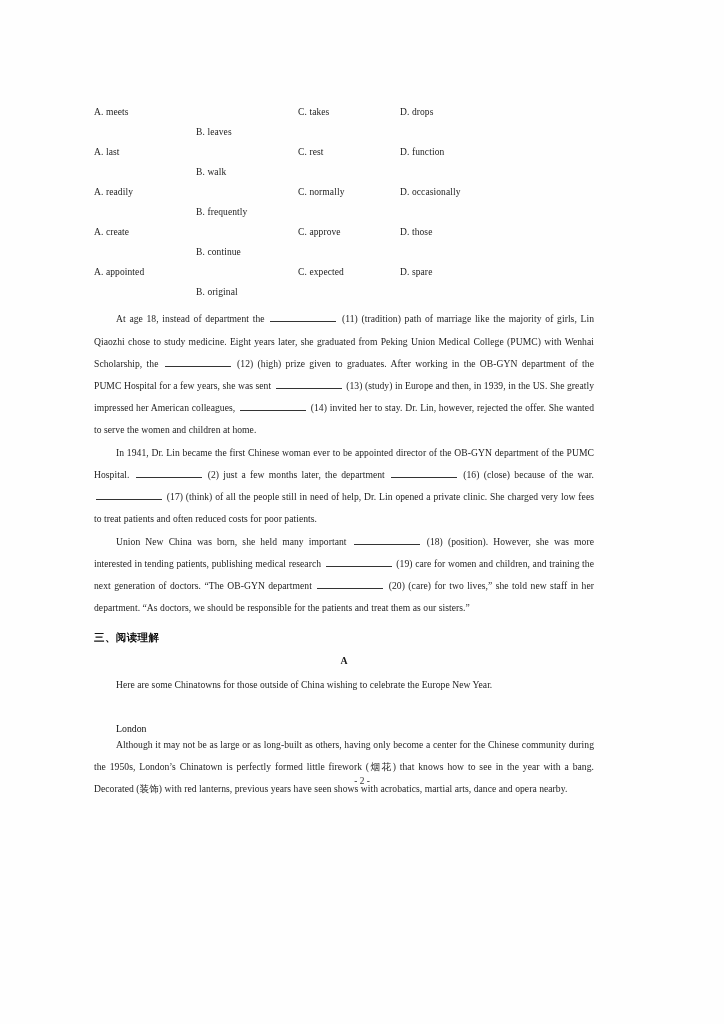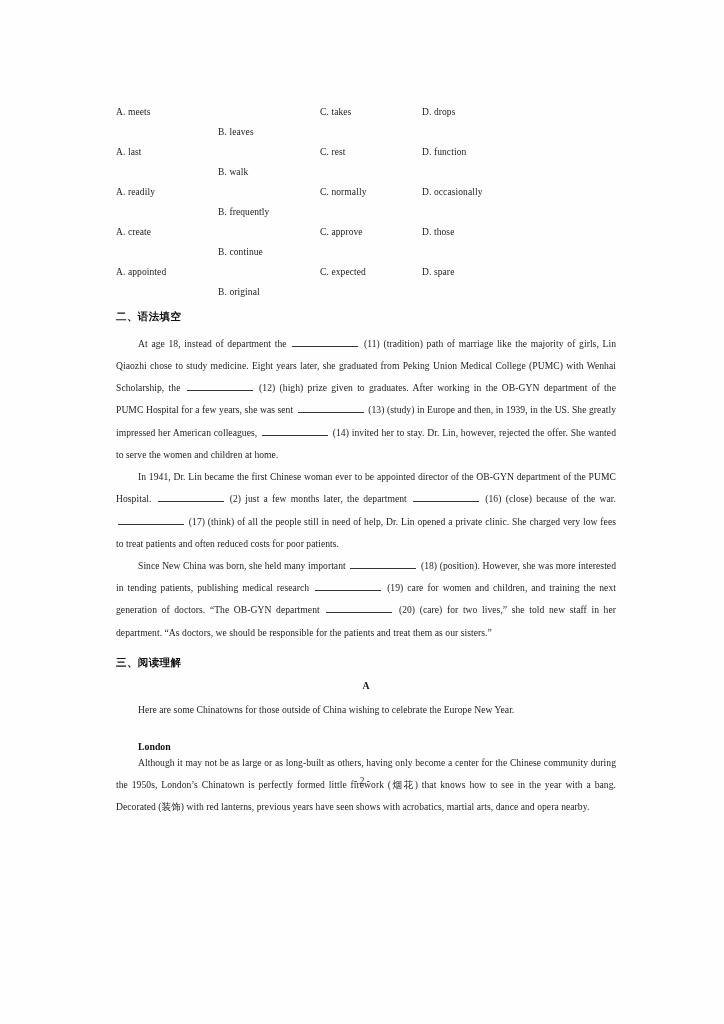--- a/index.html
+++ b/index.html
@@ -18,21 +18,21 @@
     position: absolute;
     top: 0;
     left: 0;
     width: 724px;
     height: 1024px;
     background: #fefefe;
     overflow: hidden;
   }
   .content {
     position: absolute;
-    left: 116px;
+    left: 94px;
     top: 108px;
     width: 500px;
   }
   
   .mc-row {
     display: flex;
     font-size: 9.5px;
     line-height: 1;
     margin-bottom: 10.6px;
     color: #222;
@@ -71,22 +71,22 @@
   .blank {
     display: inline-block;
     border-bottom: 1px solid #333;
     width: 66px;
     vertical-align: baseline;
     margin: 0 2px;
     height: 9px;
   }
   .sub-head {
     font-size: 9.8px;
-    font-weight: bold;
-    margin: 20px 0 0 22px;
+    font-weight: normal;
+    margin: 26px 0 0 22px;
     color: #111;
   }
   .letter-a {
     text-align: center;
     font-size: 9.8px;
     font-weight: bold;
     margin: 10px 0 8px 0;
   }
   .page-num {
     position: absolute;
@@ -130,21 +130,20 @@
         <span class="col c3">D. those</span>
       </div>
       <div class="mc-row">
         <span class="col c0">A. appointed</span>
         <span class="col c1">B. original</span>
         <span class="col c2">C. expected</span>
         <span class="col c3">D. spare</span>
       </div>
     </div>
 
-    <div class="sec-head">二、语法填空</div>
 
     <p class="para indent">
       <span>At age 18, instead of department the</span>
       <span class="blank"></span>
       <span>(11) (tradition) path of marriage like the majority of girls, Lin Qiaozhi chose to study medicine. Eight years later, she graduated from Peking Union Medical College (PUMC) with Wenhai Scholarship, the</span>
       <span class="blank"></span>
       <span>(12) (high) prize given to graduates. After working in the OB-GYN department of the PUMC Hospital for a few years, she was sent</span>
       <span class="blank"></span>
       <span>(13) (study) in Europe and then, in 1939, in the US. She greatly impressed her American colleagues,</span>
       <span class="blank"></span>
@@ -155,21 +154,21 @@
       <span>In 1941, Dr. Lin became the first Chinese woman ever to be appointed director of the OB-GYN department of the PUMC Hospital.</span>
       <span class="blank"></span>
       <span>(2) just a few months later, the department</span>
       <span class="blank"></span>
       <span>(16) (close) because of the war.</span>
       <span class="blank"></span>
       <span>(17) (think) of all the people still in need of help, Dr. Lin opened a private clinic. She charged very low fees to treat patients and often reduced costs for poor patients.</span>
     </p>
 
     <p class="para indent gap-before">
-      <span>Since New China was born, she held many important</span>
+      <span>Union New China was born, she held many important</span>
       <span class="blank"></span>
       <span>(18) (position). However, she was more interested in tending patients, publishing medical research</span>
       <span class="blank"></span>
       <span>(19) care for women and children, and training the next generation of doctors. “The OB-GYN department</span>
       <span class="blank"></span>
       <span>(20) (care) for two lives,” she told new staff in her department. “As doctors, we should be responsible for the patients and treat them as our sisters.”</span>
     </p>
 
     <div class="sec-head">三、阅读理解</div>
 

